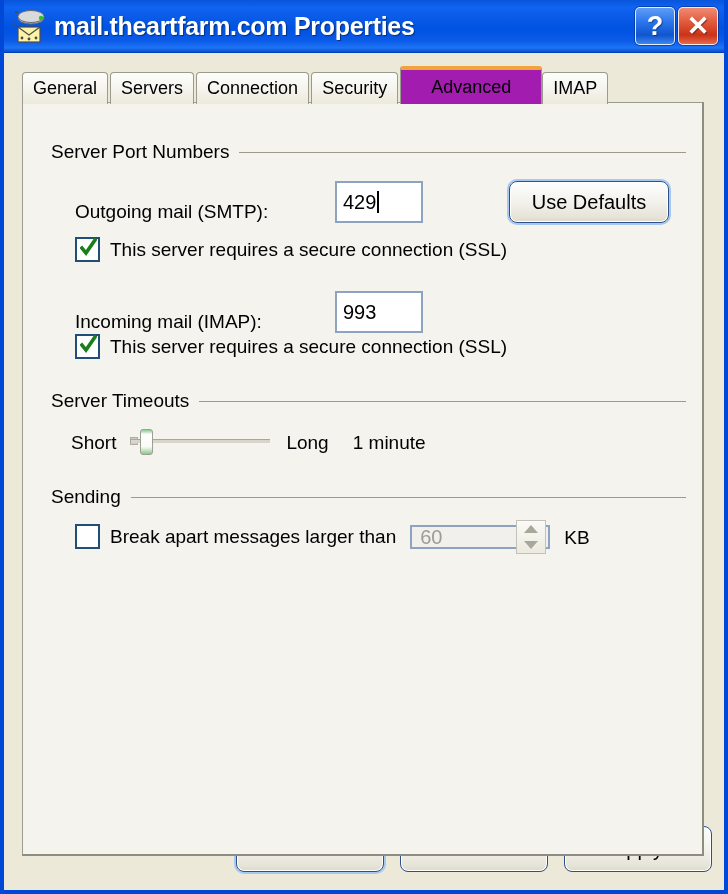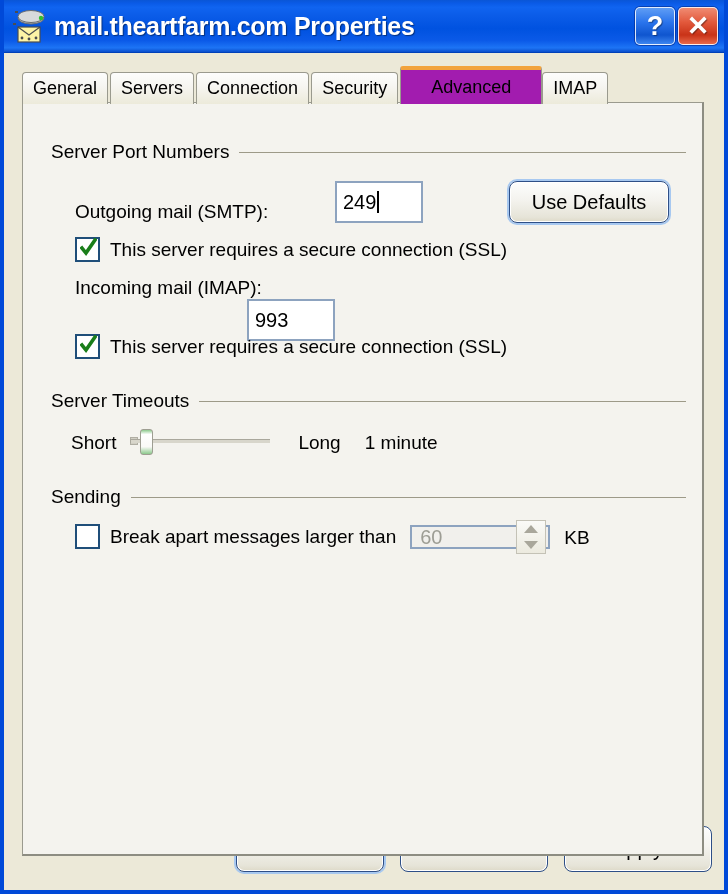--- a/index.html
+++ b/index.html
@@ -396,37 +396,37 @@
     <div class="panel">
 
       <div class="group-head" style="top:38px;">
         <span class="group-label">Server Port Numbers</span>
         <span class="group-rule"></span>
       </div>
 
       <div class="row" style="top:78px; left:52px;">
         <span class="lbl" style="width:260px;">Outgoing mail (SMTP):</span>
         <div class="tinput">
-          <span>249</span>
+          <span>429</span>
             <span class="caret"></span>
         </div>
       </div>
 
       <div class="btn default" style="position:absolute; top:78px; left:486px; width:160px; height:42px;">Use Defaults</div>
 
       <div class="cbwrap" style="position:absolute; top:134px; left:52px;">
         <span class="cbox">
           <svg class="tick" viewBox="0 0 17 20">
             <path d="M2 10 L6 15 L15 2" fill="none" stroke="#1a7e1a" stroke-width="3.6" stroke-linecap="square"></path>
           </svg>
         </span>
         <span class="lbl">This server requires a secure connection (SSL)</span>
       </div>
 
-      <div class="row" style="top:174px; left:52px;flex-direction:column;">
+      <div class="row" style="top:188px; left:52px;">
         <span class="lbl" style="width:260px;">Incoming mail (IMAP):</span>
         <div class="tinput">
           <span>993</span>
         </div>
       </div>
 
       <div class="cbwrap" style="position:absolute; top:231px; left:52px;">
         <span class="cbox">
           <svg class="tick" viewBox="0 0 17 20">
             <path d="M2 10 L6 15 L15 2" fill="none" stroke="#1a7e1a" stroke-width="3.6" stroke-linecap="square"></path>
@@ -440,21 +440,21 @@
         <span class="group-rule"></span>
       </div>
 
       <div class="row" style="top:325px; left:48px;">
         <span class="lbl">Short</span>
         <div class="slider" style="margin-left:14px;">
           <span class="notch"></span>
           <span class="track"></span>
           <span class="thumb"></span>
         </div>
-        <span class="lbl" style="margin-left:28px;">Long</span>
+        <span class="lbl" style="margin-left:16px;">Long</span>
         <span class="lbl" style="margin-left:24px;">1 minute</span>
       </div>
 
       <div class="group-head" style="top:383px;">
         <span class="group-label">Sending</span>
         <span class="group-rule"></span>
       </div>
 
       <div class="row" style="top:421px; left:52px;">
         <span class="cbwrap">

